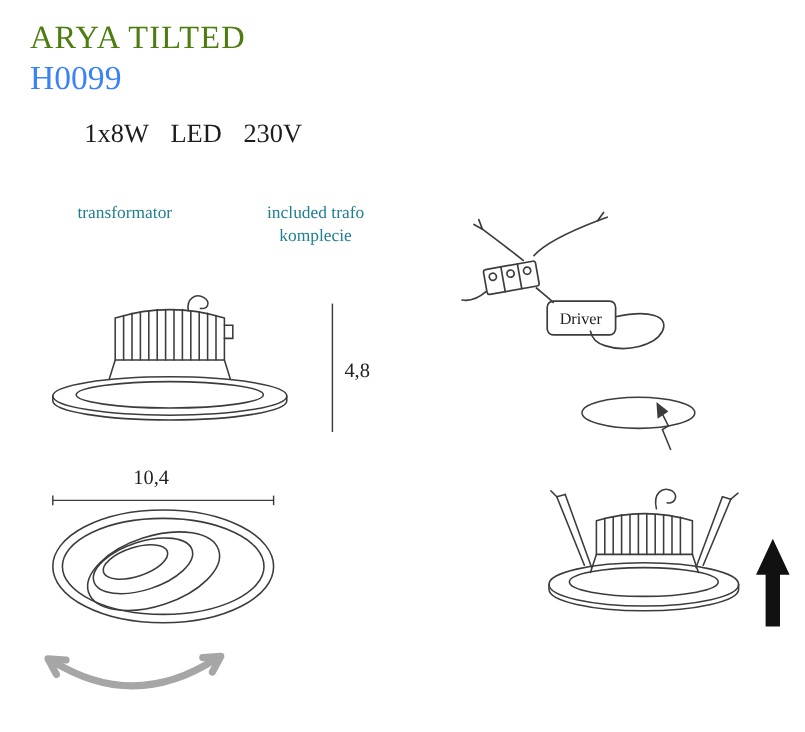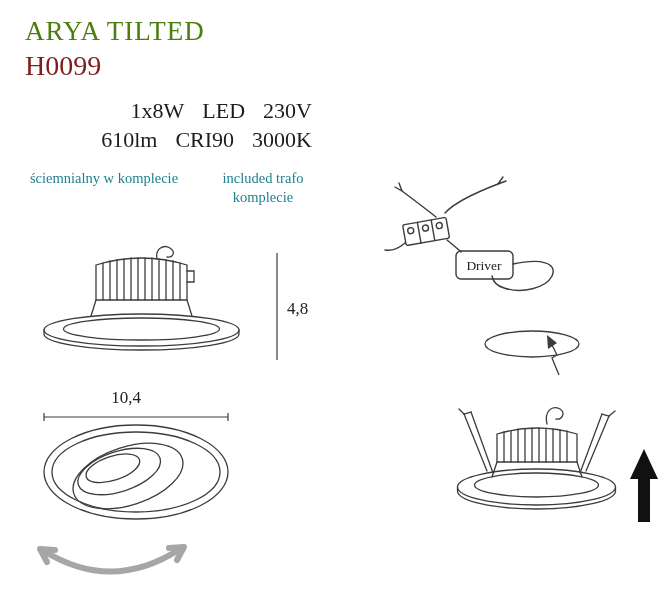--- a/index.html
+++ b/index.html
@@ -7,25 +7,25 @@
   .page {
     position:relative; width:671px; height:610px; background:#ffffff;
     overflow:hidden; font-family:"Liberation Serif", serif;
   }
   .title {
     position:absolute; left:25px; top:16px;
     font-size:27px; letter-spacing:1px; color:#4d7c0f;
   }
   .model {
     position:absolute; left:25px; top:50px;
-    font-size:28px; color:#7f1d1d;
+    font-size:28px; color:#3b82f6;
   }
   .specs {
     position:absolute; left:10px; top:98px; width:302px;
-    display:flex; flex-direction:column; align-items:flex-end; gap:3px;
+    display:flex; flex-direction:column; align-items:center; gap:20px;
     font-size:22px; color:#1c1c1c;
   }
   .spec-row { display:flex; gap:18px; }
   .note {
     position:absolute; top:169px; text-align:center;
     font-size:14.5px; line-height:19px; color:#1f7f8f;
   }
   .note-pl { left:6px;  width:196px; }
   .note-en { left:202px; width:122px; }
   .art { position:absolute; left:0; top:0; }
@@ -39,29 +39,24 @@
 
   <div class="title">ARYA TILTED</div>
   <div class="model">H0099</div>
 
   <div class="specs">
     <div class="spec-row">
       <span>1x8W</span>
       <span>LED</span>
       <span>230V</span>
     </div>
-    <div class="spec-row">
-      <span>610lm</span>
-      <span>CRI90</span>
-      <span>3000K</span>
-    </div>
   </div>
 
   <div class="note note-pl">
-    <div>ściemnialny w komplecie</div>
+    <div>transformator</div>
   </div>
   <div class="note note-en">
     <div>included trafo</div>
     <div>komplecie</div>
   </div>
 
   <svg class="art" width="671" height="610" viewBox="0 0 671 610">
 
     <g stroke="#3c3c3c" fill="none" stroke-width="1.3" stroke-linecap="round">
       <path d="M157 259 c-2 -10 6 -15 13 -11 c6 4 3 10 -3 9"></path>

